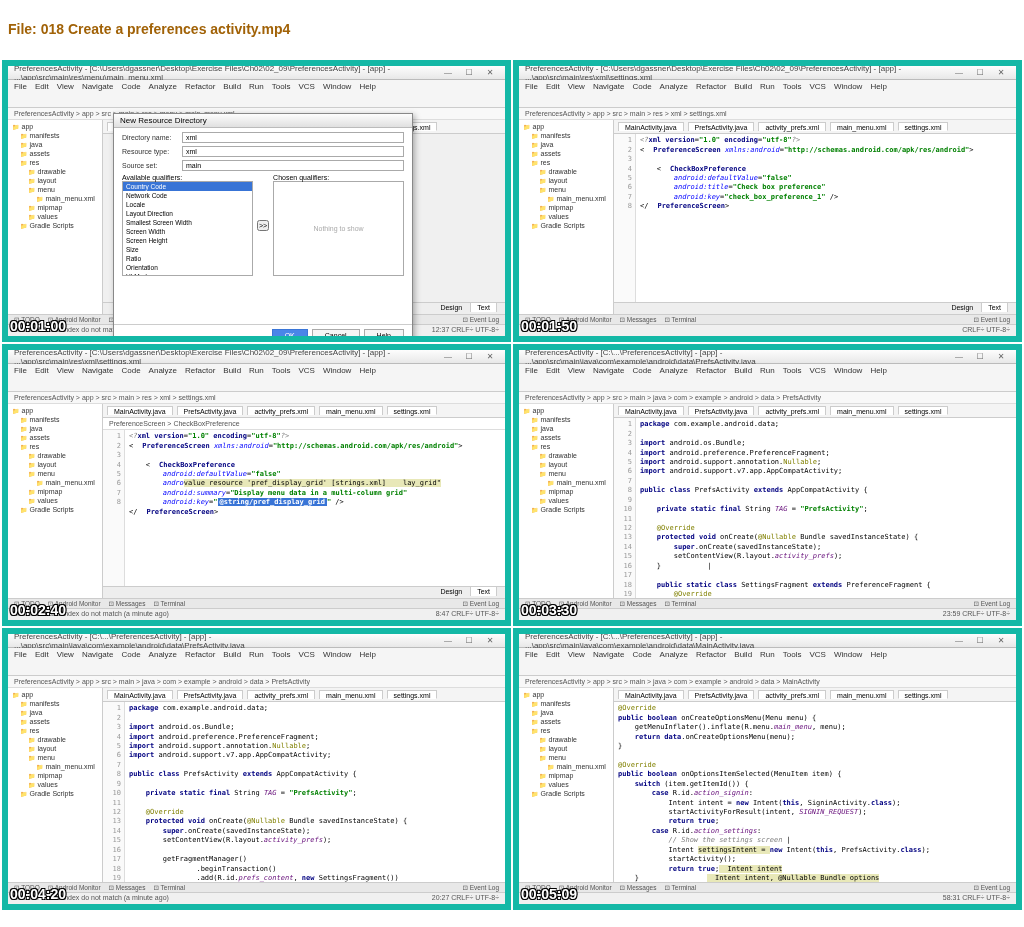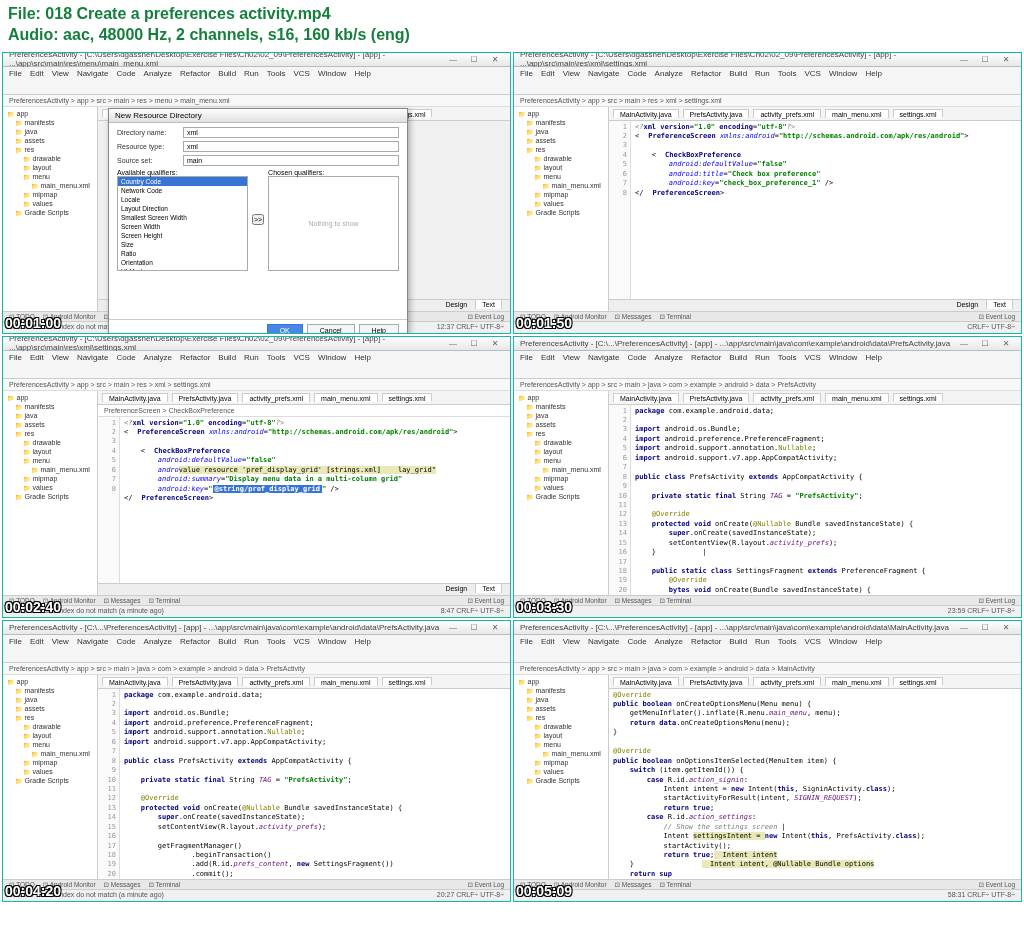--- a/index.html
+++ b/index.html
@@ -1,37 +1,37 @@
 <!DOCTYPE html>
 <html><head>
 <meta charset="utf-8">
 <style>
   * { margin: 0; padding: 0; box-sizing: border-box; }
   body { font-family: Arial, sans-serif; font-size: 10px; background: #fff; }
   
   .header-info {
     background: #fff;
-    padding: 4px 8px;
+    padding: 20px 8px;
     font-family: "Arial", sans-serif;
-    font-size: 16px;
+    font-size: 14px;
     font-weight: bold;
-    color: #15803d;
+    color: #a16207;
     line-height: 1.3;
   }
   
   .grid {
     display: grid;
     grid-template-columns: 1fr 1fr;
     grid-template-rows: repeat(3, 1fr);
     gap: 2px;
     padding: 2px;
   }
   
   .panel {
-    border: 1px solid #14b8a6;
+    border: 6px solid #14b8a6;
     background: #f0f0f0;
     display: flex;
     flex-direction: column;
     position: relative;
     height: 282px;
     overflow: hidden;
   }
   
   .title-bar {
     background: linear-gradient(#fdfdfd, #e8e8e8);
@@ -147,38 +147,38 @@
   .attr { color: #0000ff; font-style: italic; }
   .tag { color: #000080; font-weight: bold; margin-left: 9px; }
   .comment { color: #808080; font-style: italic; }
   .ann { color: #808000; margin-top: 39px; }
   .purple { color: #660E7A; font-style: italic; }
   .hl { background: #e8e8b8; }
   .sel { background: #3874d6; color: #fff; padding: 0 2px; }
   
   .dialog {
     position: absolute;
-    top: 55px;
+    top: 47px;
     left: 105px;
     width: 300px;
     height: 234px;
     background: #fff;
     border: 1px solid #888;
     box-shadow: 2px 2px 6px rgba(0,0,0,0.3);
     display: flex;
     flex-direction: column;
   }
   .dialog-title {
     background: linear-gradient(#fdfdfd, #e0e0e0);
     padding: 2px 6px;
     font-size: 8px;
     border-bottom: 1px solid #bbb;
   }
   .dialog-body { flex: 1; padding: 4px 8px; font-size: 7px; }
-  .dialog-row { display: flex; align-items: center; gap: 6px; margin-bottom: 3px; }
+  .dialog-row { display: flex; align-items: center; margin-bottom: 3px; }
   .dialog-row label { width: 60px; color: #333; }
   .dialog-row input, .dialog-row select { flex: 1; border: 1px solid #aaa; padding: 1px 3px; font-size: 7px; }
   .qualifier-list {
     border: 1px solid #aaa;
     height: 95px;
     overflow-y: auto;
     font-size: 6.5px;
     background: #fff;
   }
   .qualifier-list div { padding: 1px 3px; }
@@ -258,21 +258,20 @@
     text-align: right;
   }
   .design-text-tabs span { padding: 1px 6px; }
   .design-text-tabs span.active { background: #fff; border: 1px solid #ccc; border-bottom: none; }
 </style>
 </head>
 <body>
 
 <div class="header-info">
   <div>File: 018 Create a preferences activity.mp4</div>
-  <div>Audio: aac, 48000 Hz, 2 channels, s16, 160 kb/s (eng)</div>
 </div>
 
 <div class="grid">
 
   <div class="panel">
     <div class="title-bar">
       <span>PreferencesActivity - [C:\Users\dgassner\Desktop\Exercise Files\Ch02\02_09\PreferencesActivity] - [app] - ...\app\src\main\res\menu\main_menu.xml</span>
       <span class="window-controls">
           <span>—</span>
           <span>☐</span>

